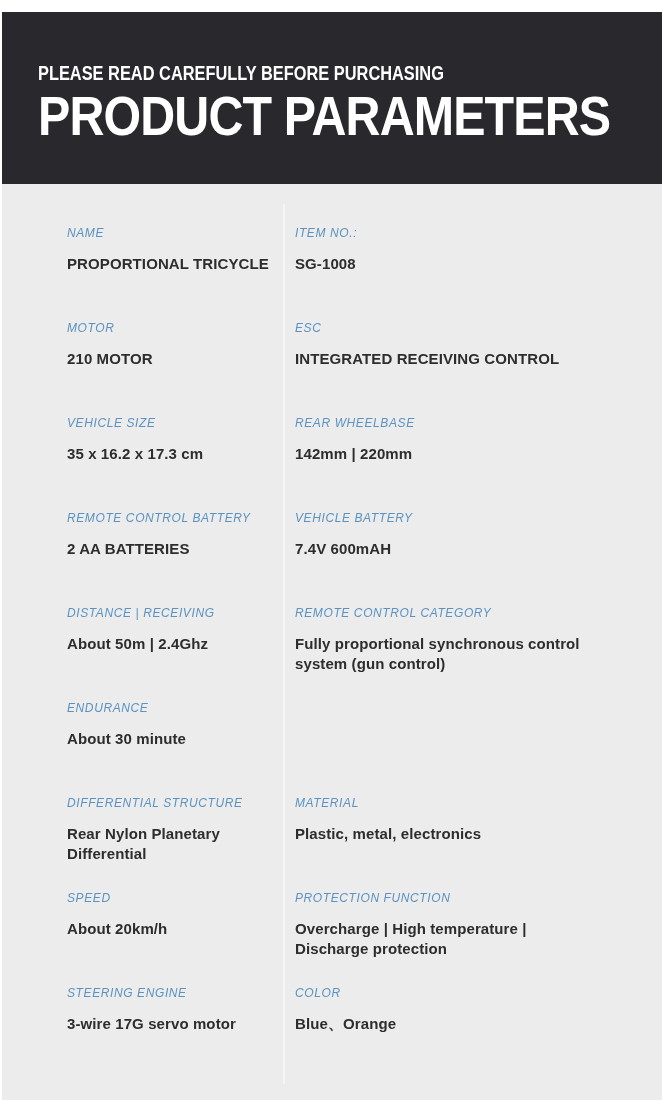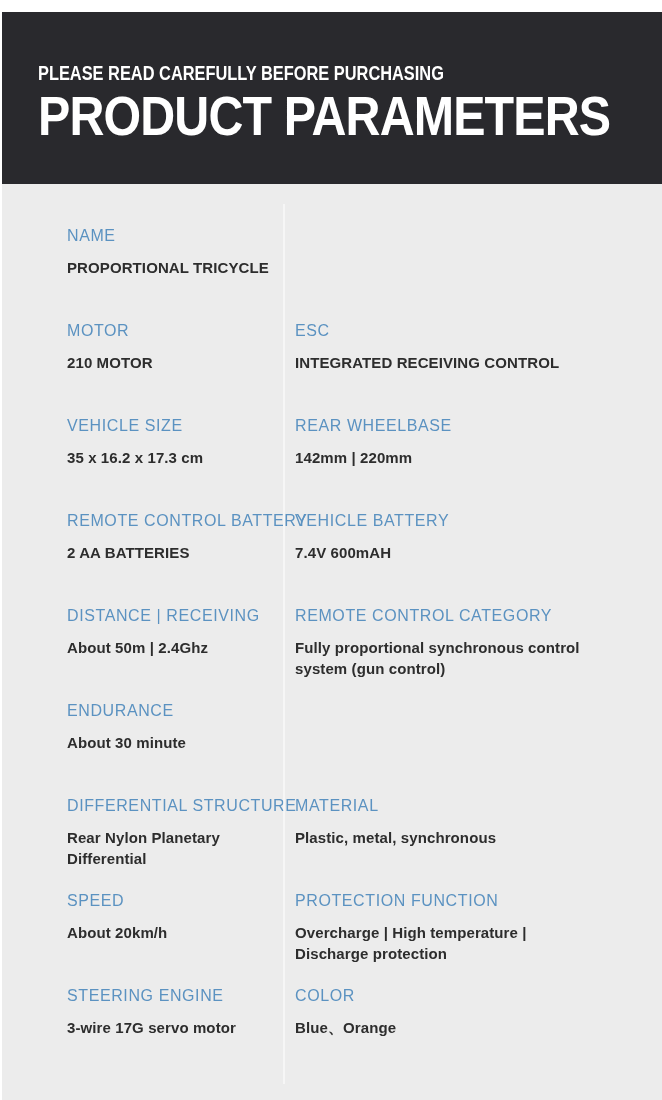--- a/index.html
+++ b/index.html
@@ -69,26 +69,27 @@
   .row {
     display: grid;
     grid-template-columns: 228px 1fr;
     height: 95px;
     align-items: start;
   }
   .cell { min-width: 0; }
   .cell.right { padding-left: 0; }
   .label {
     color: var(--label-blue);
-    font-size: 16px;
+    font-size: 12px;
     font-weight: 400;
     letter-spacing: 0.6px;
     line-height: 1.15;
     margin-bottom: 13px;
     white-space: nowrap;
+    font-style: italic;
   }
   .value {
     color: var(--value-dark);
     font-size: 15px;
     font-weight: 700;
     line-height: 1.35;
     letter-spacing: 0.1px;
   }
   .cell.left .value { max-width: 218px; }
   .cell.right .value { max-width: 305px; }
@@ -104,20 +105,24 @@
   </div>
 
   <div class="specs">
     <div class="col-divider"></div>
 
     <div class="row">
       <div class="cell left">
         <div class="label">NAME</div>
         <div class="value">PROPORTIONAL TRICYCLE</div>
       </div>
+      <div class="cell right">
+        <div class="label">ITEM NO.:</div>
+        <div class="value">SG-1008</div>
+      </div>
     </div>
 
     <div class="row">
       <div class="cell left">
         <div class="label">MOTOR</div>
         <div class="value">210 MOTOR</div>
       </div>
       <div class="cell right">
         <div class="label">ESC</div>
         <div class="value">INTEGRATED RECEIVING CONTROL</div>
@@ -164,21 +169,21 @@
       </div>
     </div>
 
     <div class="row">
       <div class="cell left">
         <div class="label">DIFFERENTIAL STRUCTURE</div>
         <div class="value">Rear Nylon Planetary Differential</div>
       </div>
       <div class="cell right">
         <div class="label">MATERIAL</div>
-        <div class="value">Plastic, metal, synchronous</div>
+        <div class="value">Plastic, metal, electronics</div>
       </div>
     </div>
 
     <div class="row">
       <div class="cell left">
         <div class="label">SPEED</div>
         <div class="value">About 20km/h</div>
       </div>
       <div class="cell right">
         <div class="label">PROTECTION FUNCTION</div>

